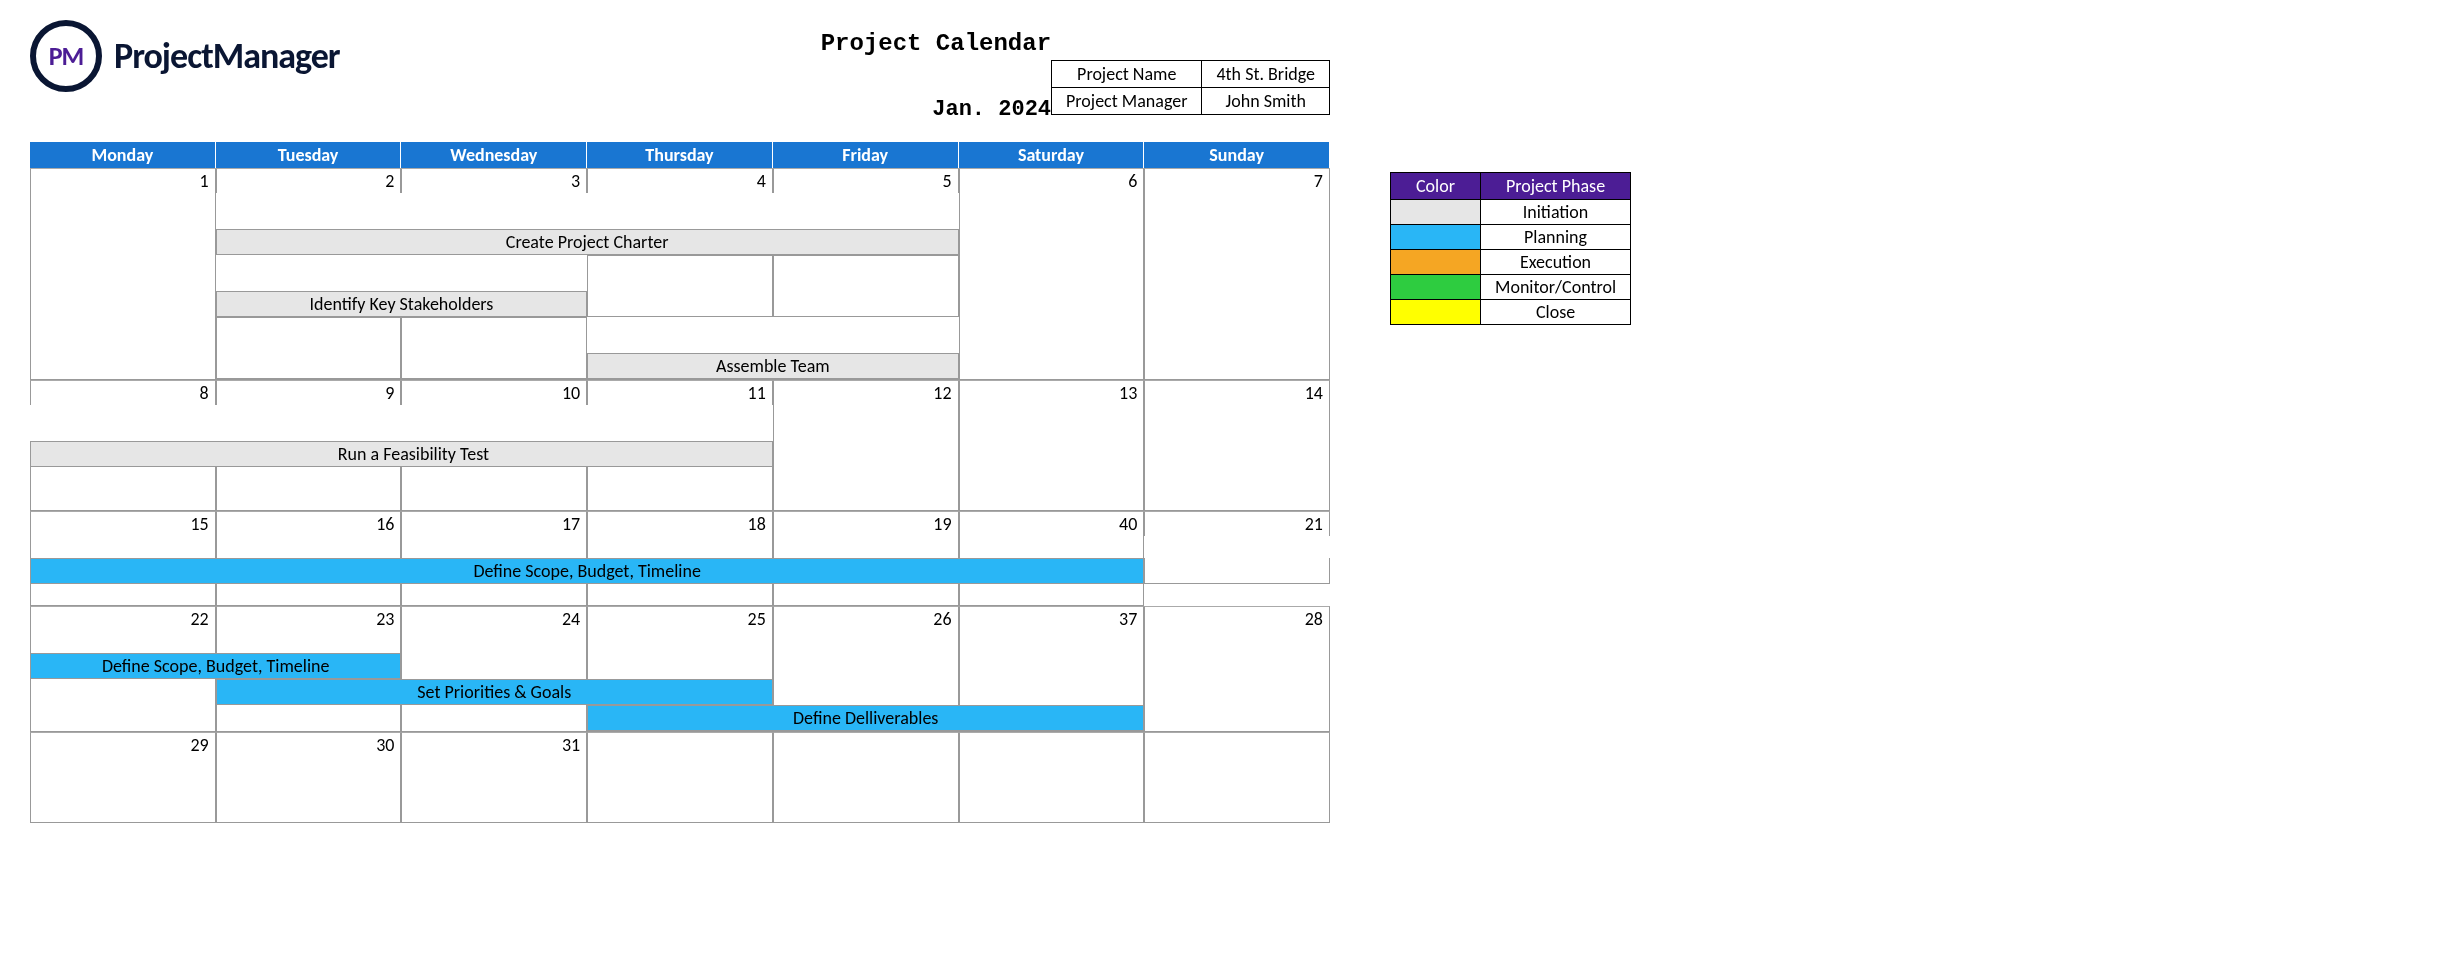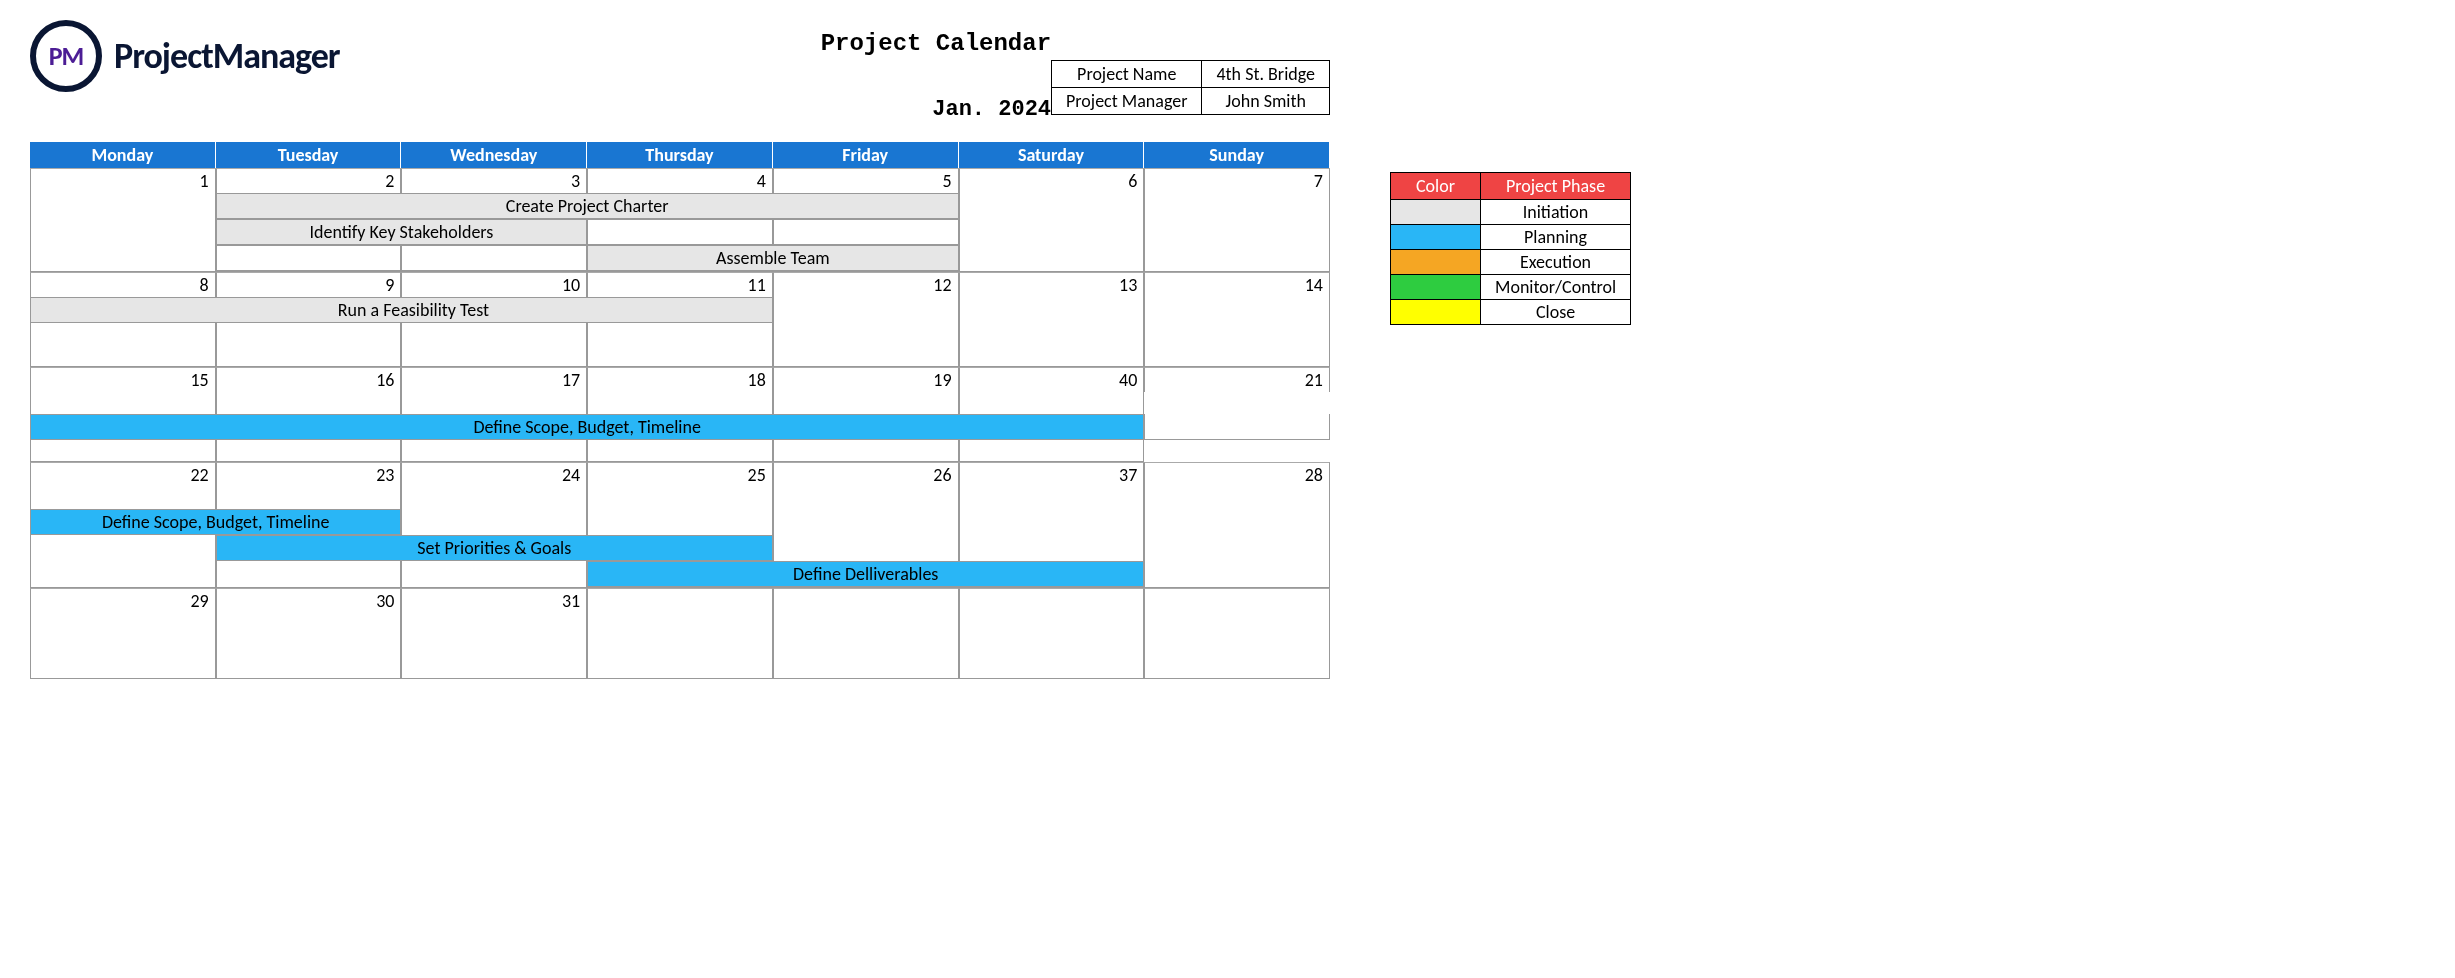--- a/index.html
+++ b/index.html
@@ -103,34 +103,34 @@
     border-bottom: none;
     min-height: 22px;
   }
   .task {
     border: 1px solid #999;
     text-align: center;
     font-size: 18px;
     padding: 1px 4px;
     min-height: 22px;
   }
-  .phase-initiation { background: #e6e6e6; }
+  .phase-initiation { background: #e6e6e6; margin-top: 36px; }
   .phase-planning { background: #29b6f6; }
   .phase-execution { background: #f5a623; }
   .phase-monitor { background: #2ecc40; }
   .phase-close { background: #ffff00; }
   .empty { border: 1px solid #999; min-height: 22px; }
   .noborder { border: none; min-height: 22px; }
   .legend {
     margin-top: 30px;
     border-collapse: collapse;
     font-size: 18px;
   }
   .legend th {
-    background: #ef4444;
+    background: #4c1d95;
     color: #fff;
     padding: 2px 14px;
     font-weight: 500;
     border: 1px solid #000;
   }
   .legend td {
     border: 1px solid #000;
     padding: 1px 14px;
     text-align: center;
     min-width: 90px;

